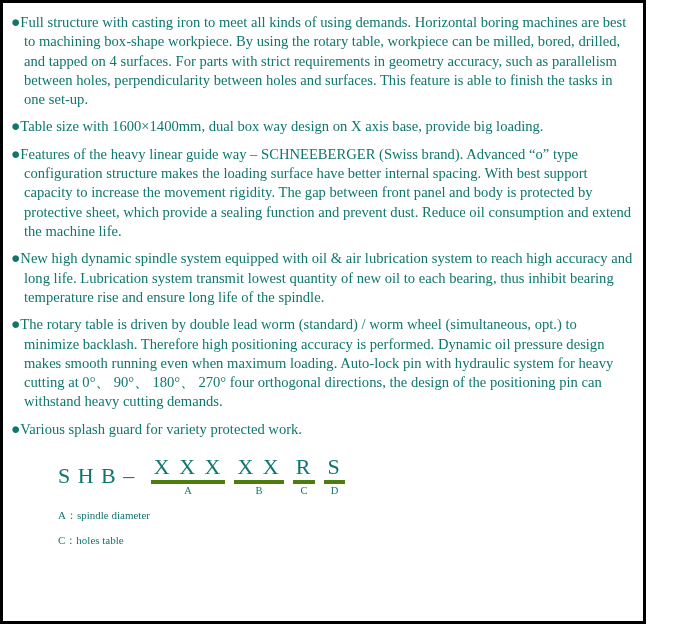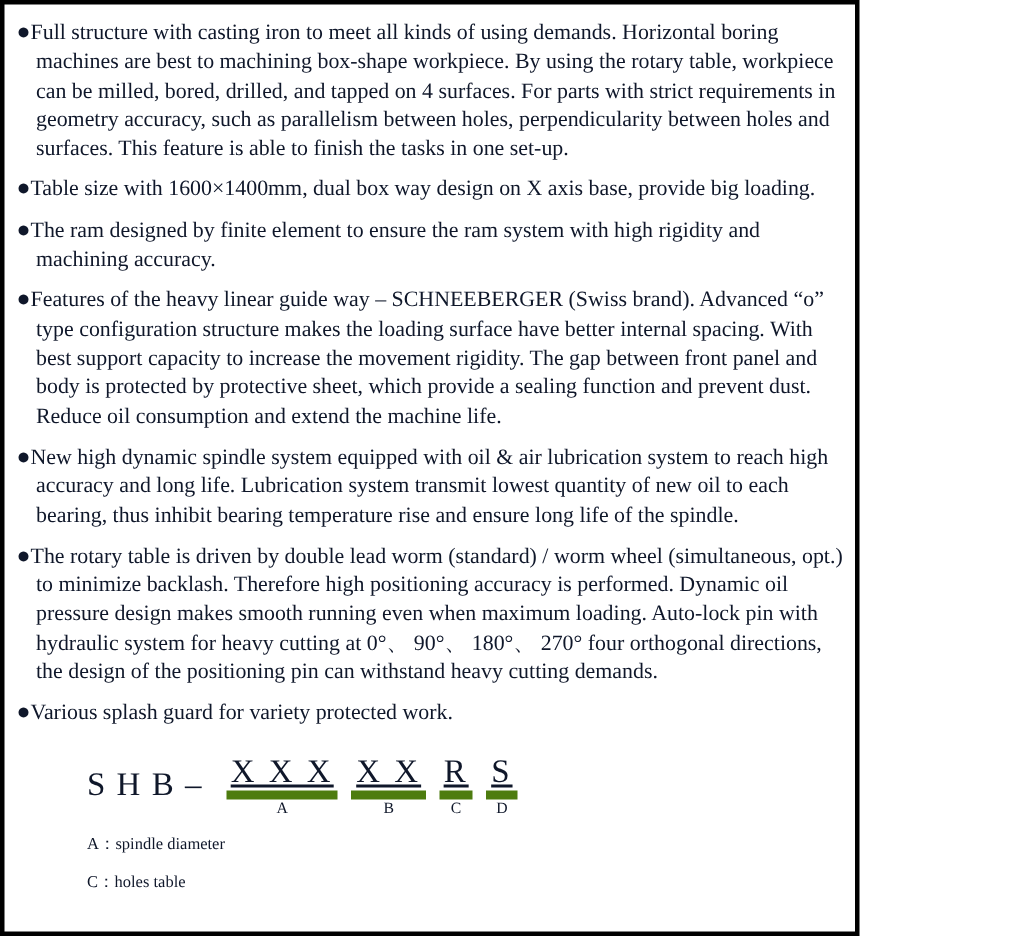--- a/index.html
+++ b/index.html
@@ -1,22 +1,22 @@
 <!DOCTYPE html>
 <html><head>
 <meta charset="utf-8">
 <style>
   * { margin: 0; padding: 0; box-sizing: border-box; }
   html, body { background: #fff; }
   .page {
-    width: 573px;
+    width: 646px;
     height: 624px;
     border: 3px solid #000;
     background: #ffffff;
-    color: #0f172a;
+    color: #0f766e;
     font-family: "Liberation Serif", "DejaVu Serif", serif;
     font-size: 14.6px;
     line-height: 1.32;
     padding: 9px 8px 8px 8px;
     overflow: hidden;
   }
   ul.features { list-style: none; }
   ul.features li {
     padding-left: 13px;
     text-indent: -13px;
@@ -40,24 +40,23 @@
   }
   .mc-group {
     display: flex;
     flex-direction: column;
     align-items: center;
     margin-left: 9px;
   }
   .mc-letters {
     letter-spacing: 2px;
     line-height: 1.15;
-    border-bottom: 6px solid #4d7c0f;
+    border-bottom: 4px solid #4d7c0f;
     padding: 0 3px 1px 3px;
     white-space: pre;
-    text-decoration: underline;
   }
   .mc-label {
     font-size: 10.5px;
     line-height: 1;
     margin-top: 2px;
     letter-spacing: 0;
   }
   .legend {
     margin: 11px 0 0 47px;
     font-size: 11px;
@@ -69,21 +68,20 @@
   }
 </style>
 </head>
 <body>
 
 <div class="page">
 
   <ul class="features">
     <li><span class="bullet">●</span><span>Full structure with casting iron to meet all kinds of using demands. Horizontal boring machines are best to machining box-shape workpiece. By using the rotary table, workpiece can be milled, bored, drilled, and tapped on 4 surfaces. For parts with strict requirements in geometry accuracy, such as parallelism between holes, perpendicularity between holes and surfaces. This feature is able to finish the tasks in one set-up.</span></li>
     <li><span class="bullet">●</span><span>Table size with 1600×1400mm, dual box way design on X axis base, provide big loading.</span></li>
-    <li><span class="bullet">●</span><span>The ram designed by finite element to ensure the ram system with high rigidity and machining accuracy.</span></li>
     <li><span class="bullet">●</span><span>Features of the heavy linear guide way – SCHNEEBERGER (Swiss brand). Advanced “o” type configuration structure makes the loading surface have better internal spacing. With best support capacity to increase the movement rigidity. The gap between front panel and body is protected by protective sheet, which provide a sealing function and prevent dust. Reduce oil consumption and extend the machine life.</span></li>
     <li><span class="bullet">●</span><span>New high dynamic spindle system equipped with oil &amp; air lubrication system to reach high accuracy and long life. Lubrication system transmit lowest quantity of new oil to each bearing, thus inhibit bearing temperature rise and ensure long life of the spindle.</span></li>
     <li><span class="bullet">●</span><span>The rotary table is driven by double lead worm (standard) / worm wheel (simultaneous, opt.) to minimize backlash. Therefore high positioning accuracy is performed. Dynamic oil pressure design makes smooth running even when maximum loading. Auto-lock pin with hydraulic system for heavy cutting at 0°、 90°、 180°、 270° four orthogonal directions, the design of the positioning pin can withstand heavy cutting demands.</span></li>
     <li><span class="bullet">●</span><span>Various splash guard for variety protected work.</span></li>
   </ul>
 
   <div class="model-code">
     <span class="mc-prefix">S H B – </span>
     <span class="mc-group">
       <span class="mc-letters">X X X</span>

